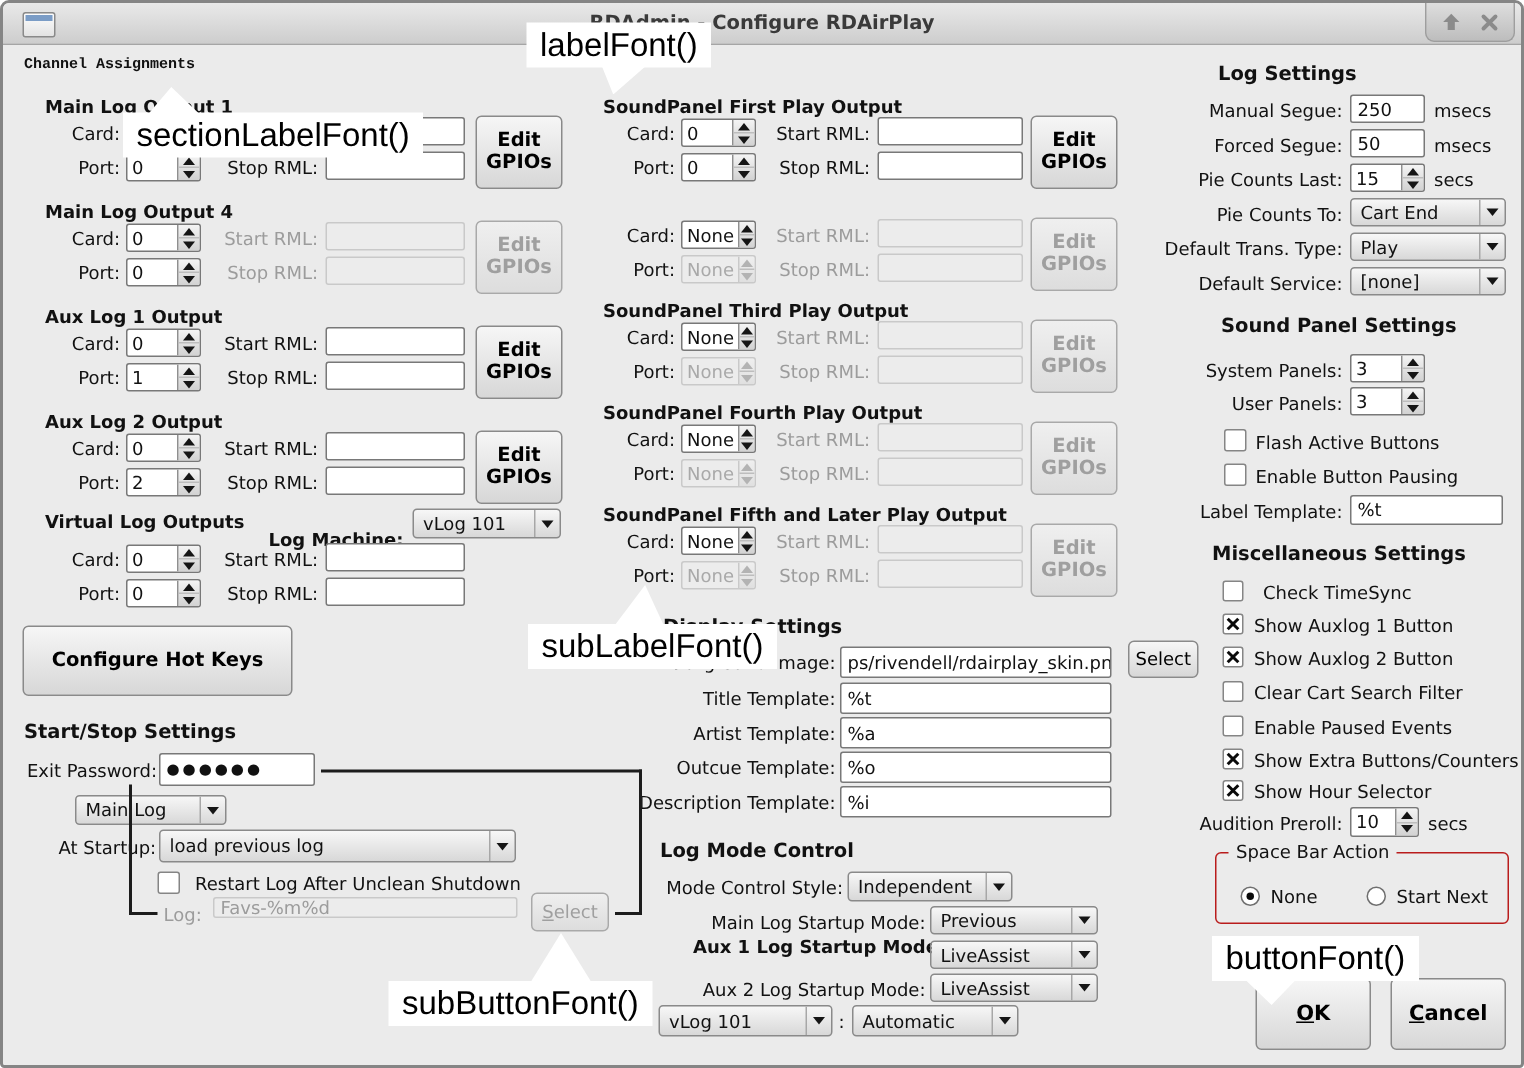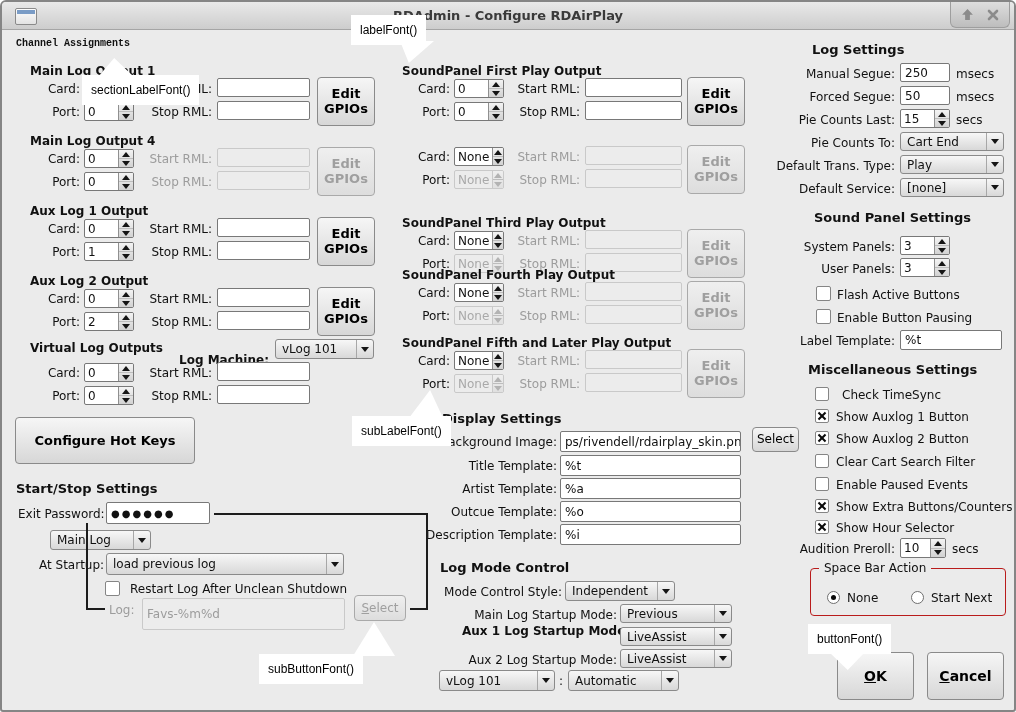--- a/index.html
+++ b/index.html
@@ -64,21 +64,21 @@
   .cb.checked::after { transform:rotate(-45deg); }
 
   .radio { position:absolute; width:13px; height:13px; border-radius:50%; background:#fff; border:1px solid #6f6f6f; }
   .radio.checked::after { content:""; position:absolute; inset:3px; background:#0a0a0a; border-radius:50%; }
 
   .gb { position:absolute; border:1px solid #b91c1c; border-radius:4px; }
   .gb-title { position:absolute; top:-8px; left:8px; background:#ebebeb; padding:0 5px; font-size:12px; white-space:nowrap; }
 
   .cline { position:absolute; background:#1c1c1c; z-index:5; }
 
-  .callout { position:absolute; background:#fff; color:#000; font-size:12px; line-height:22px;
+  .callout { position:absolute; background:#fff; color:#000; font-size:22px; line-height:22px;
              font-family:"Liberation Sans",sans-serif; padding:4px 9px; white-space:nowrap; z-index:50; }
   .ctail { position:absolute; background:#fff; z-index:49; }
 
   .st { position:absolute; left:0; top:0; font-weight:bold; font-size:12px; white-space:nowrap; }
   .osec { position:absolute; height:66px; }
 </style>
 </head>
 <body>
 
 <div class="win">
@@ -287,21 +287,21 @@
   <div class="lbl" style="left:37px; top:556px;">At Startup:</div>
   <div class="combo" style="left:104px; top:551px; width:238px; height:22px;">
     <div class="cval">load previous log</div>
     <div class="carr">
         <i class="tdn"></i>
       </div>
   </div>
   <div class="cb" style="left:103px; top:579px;"></div>
   <div class="lbl" style="left:128px; top:580px;">Restart Log After Unclean Shutdown</div>
   <div class="lbl dis" style="left:107px; top:601px;">Log:</div>
-  <div class="field gray dline" style="left:140px; top:596px; width:203px; height:32px;">Favs-%m%d</div>
+  <div class="field gray dline" style="left:140px; top:596px; width:203px; height:14px;">Favs-%m%d</div>
   <div class="btn disb fl" style="left:352px; top:593px; width:52px; height:26px; line-height:24px; font-size:12px;">Select</div>
 
   <div class="cline" style="left:212px; top:511px; width:214px; height:2px;"></div>
   <div class="cline" style="left:424px; top:511px; width:2px; height:97px;"></div>
   <div class="cline" style="left:408px; top:606px; width:18px; height:2px;"></div>
   <div class="cline" style="left:84px; top:521px; width:2px; height:87px;"></div>
   <div class="cline" style="left:84px; top:606px; width:19px; height:2px;"></div>
 
   <div class="osec" style="left:400px; top:62px; width:350px;">
     <div class="st">SoundPanel First Play Output</div>
@@ -361,21 +361,21 @@
           <div class="sb">
             <i class="tdn"></i>
           </div>
         </div>
     </div>
     <div class="lbl r dis" style="left:102px; top:41px; width:76px;">Stop RML:</div>
     <div class="field gray" style="left:183px; top:37px; width:97px; height:19px;"></div>
     <div class="btn b disb flexc" style="left:285px; top:13px; width:58px; height:49px; font-size:13px; line-height:1.15;">Edit GPIOs</div>
   </div>
 
-  <div class="osec" style="left:400px; top:198px; width:350px;margin-top:16px;">
+  <div class="osec" style="left:400px; top:198px; width:350px;">
     <div class="st">SoundPanel Third Play Output</div>
     <div class="lbl r" style="left:8px; top:18px; width:40px;">Card:</div>
     <div class="spin" style="left:52px; top:15px; width:50px; height:19px;">
       <div class="val">None</div>
       <div class="btns">
           <div class="sb">
             <i class="tup"></i>
           </div>
           <div class="sb">
             <i class="tdn"></i>

